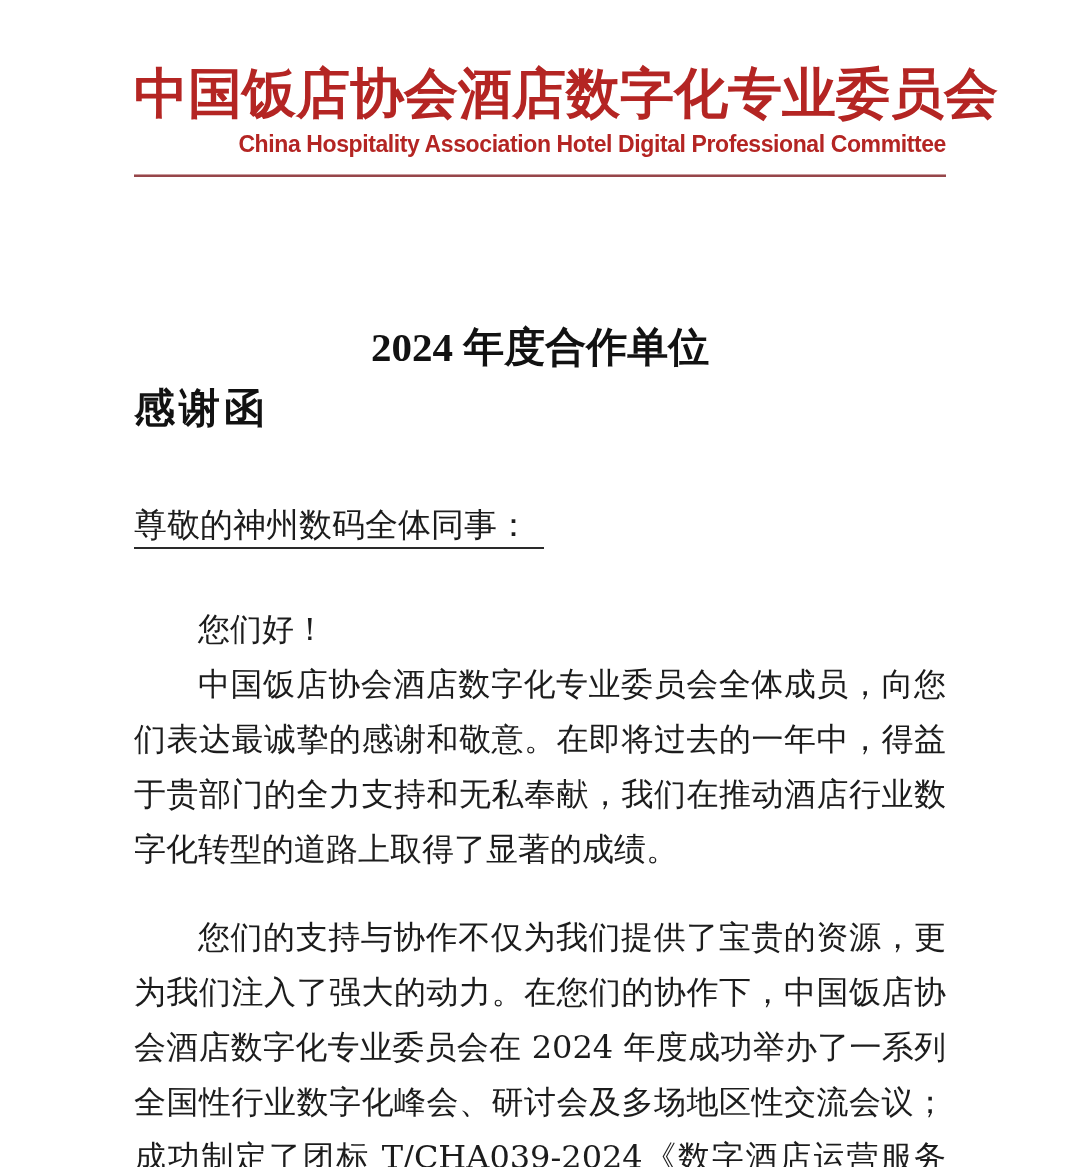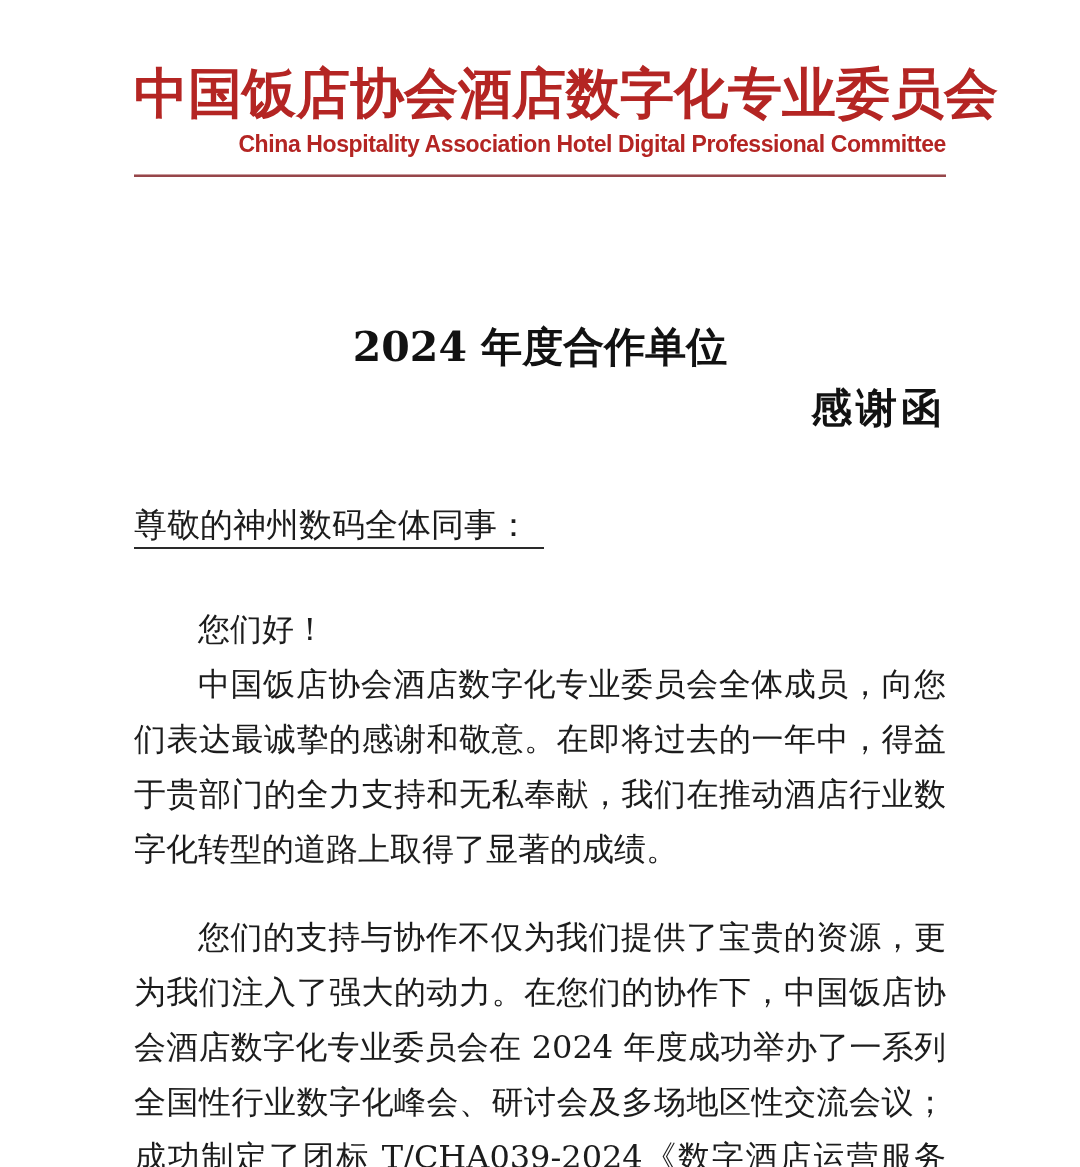--- a/index.html
+++ b/index.html
@@ -47,27 +47,28 @@
     border-top: 1px solid #c99a9c;
   }
   
   .letter-title-1 {
     margin-top: 148px;
     font-size: 41px;
     line-height: 44px;
     font-weight: bold;
     text-align: center;
     color: #121212;
+    font-family: Liberation Serif, serif;
   }
   .letter-title-2 {
     margin-top: 17px;
     font-size: 41px;
     line-height: 44px;
     font-weight: bold;
-    text-align: right;
+    text-align: left;
     color: #121212;
     letter-spacing: 4px;
   }
   
   .salutation {
     margin-top: 72px;
     font-size: 33px;
     line-height: 46px;
     color: #1c1c1c;
   }

